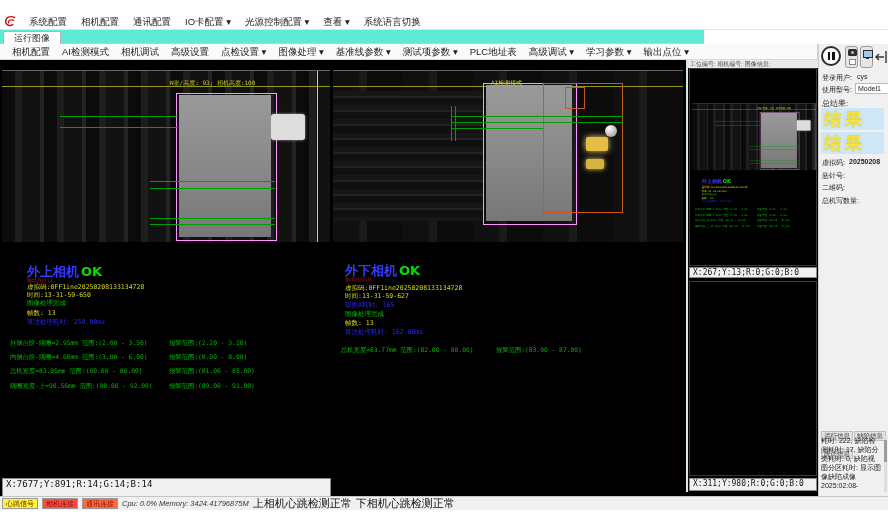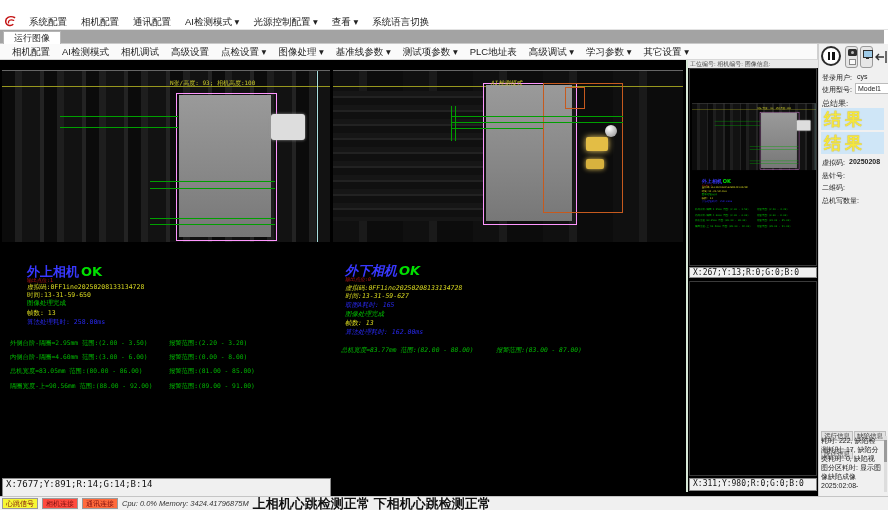--- a/index.html
+++ b/index.html
@@ -8,21 +8,21 @@
   .abs{position:absolute;}
   
   .titlebar{left:0;top:0;width:888px;height:14px;background:#1c1c1c;color:#c8c8c8;
             font-size:7.5px;line-height:14px;padding-left:5px;box-sizing:border-box;}
   .winctl{position:absolute;right:4px;top:0;height:14px;line-height:13px;font-size:9px;color:#ddd;}
   .winctl span{display:inline-block;width:14px;text-align:center;cursor:default;}
   .menubar{left:0;top:14px;width:888px;height:16px;background:#ffffff;border-bottom:1px solid #e3e3e3;
            display:flex;align-items:center;gap:0;box-sizing:border-box;}
   .logo{width:15px;height:13px;margin:0 4px 0 3px;}
   .mi{font-size:9.5px;color:#222;padding:0 7px;line-height:16px;cursor:default;}
-  .tabrow{left:0;top:30px;width:884px;height:14px;background:#a3a3a3;border-bottom:1px solid #c9c9c9;box-sizing:border-box;}
+  .tabrow{left:0;top:30px;width:704px;height:14px;background:#5eead4;border-bottom:1px solid #c9c9c9;box-sizing:border-box;}
   .tab{position:absolute;left:3px;top:1px;height:13px;background:#fff;border:1px solid #b5b5b5;border-bottom:none;
        font-size:9px;line-height:13px;padding:0 10px;color:#333;}
   .toolbar{left:0;top:44px;width:818px;height:16px;background:#fafafa;border-bottom:1px solid #d8d8d8;
            display:flex;align-items:center;box-sizing:border-box;padding-left:6px;border-right:1px solid #d0d0d0;}
   .ti{font-size:9.5px;color:#222;padding:0 6px;line-height:15px;cursor:default;}
   
   .main{left:0;top:60px;width:818px;height:436px;background:#000;}
   .camstack{position:absolute;overflow:hidden;background:#000;}
   .scene{position:absolute;left:0;top:0;height:172px;border-top:1px solid #666;box-sizing:border-box;overflow:hidden;}
   .sceneL{width:328px;background:
@@ -71,39 +71,39 @@
   .sbtab{display:inline-block;font-size:6.5px;color:#333;background:#e2e2e2;border:1px solid #bdbdbd;
          padding:0 2px;line-height:8px;margin-right:1px;}
   .stats{position:absolute;left:2px;top:392px;width:60px;height:56px;font-size:7px;line-height:9px;color:#222;overflow:hidden;}
   .scroll{position:absolute;right:1px;top:392px;width:3px;height:56px;background:#ddd;}
   .thumb{position:absolute;left:0;top:4px;width:3px;height:22px;background:#9a9a9a;}
   
   .statusbar{left:0;top:496px;width:888px;height:14px;background:#f0f0f0;border-top:1px solid #c5c5c5;
              display:flex;align-items:center;box-sizing:border-box;padding-left:2px;gap:4px;}
   .badge{font-size:7px;line-height:9px;padding:0 3px;color:#7c1010;border:1px solid #999;}
   .sbtext{font-size:7.5px;color:#333;font-style:italic;}
-  .sbbold{font-size:13px;color:#111;font-weight:bold;}
+  .sbbold{font-size:11px;color:#111;font-weight:normal;}
   .hl{position:absolute;border-radius:2px;}
 </style>
 </head>
 <body>
 
 <div class="app">
 
 
   <div class="abs menubar">
     <svg class="logo" viewBox="0 0 16 14">
       <path d="M13 3 C 7 0, 2 3, 3 8 C 4 12, 9 12, 11 10" stroke="#c41212" stroke-width="1.6" fill="none"></path>
       <path d="M12 6 C 8 4, 5 6, 6 9" stroke="#c41212" stroke-width="1.3" fill="none"></path>
     </svg>
     <span style="display:flex;">
         <span class="mi">系统配置</span>
         <span class="mi">相机配置</span>
         <span class="mi">通讯配置</span>
-        <span class="mi">AI检测模式 ▾</span>
+        <span class="mi">IO卡配置 ▾</span>
         <span class="mi">光源控制配置 ▾</span>
         <span class="mi">查看 ▾</span>
         <span class="mi">系统语言切换</span>
       </span>
   </div>
 
   <div class="abs tabrow">
     <span class="tab">运行图像</span>
   </div>
 
@@ -113,21 +113,21 @@
         <span class="ti">AI检测模式</span>
         <span class="ti">相机调试</span>
         <span class="ti">高级设置</span>
         <span class="ti">点检设置 ▾</span>
         <span class="ti">图像处理 ▾</span>
         <span class="ti">基准线参数 ▾</span>
         <span class="ti">测试项参数 ▾</span>
         <span class="ti">PLC地址表</span>
         <span class="ti">高级调试 ▾</span>
         <span class="ti">学习参数 ▾</span>
-        <span class="ti">其它设置 ▾</span>
+        <span class="ti">输出点位 ▾</span>
       </span>
   </div>
 
   <div class="abs main">
 
     <div class="camstack" id="cam-left-stack" style="left:2px;top:10px;width:328px;height:408px;">
       <div class="scene sceneL">
         <div class="yline"></div>
         <div class="magbox" style="left:174px;top:22px;width:99px;height:146px;"></div>
         <div class="block" style="left:177px;top:24px;width:92px;height:142px;"></div>
@@ -163,21 +163,21 @@
             <span class="malarm" style="left: 167px;">报警范围:(81.00 - 85.00)</span>
           </div>
           <div class="mrow" style="height: 14.2px;">
             <span class="mtext" style="left: 8px;">隔圈宽度-上=90.56mm 范围:(88.00 - 92.00)</span>
             <span class="malarm" style="left: 167px;">报警范围:(89.00 - 91.00)</span>
           </div>
         </div>
     </div>
     <div class="caption" style="left:2px;top:418px;width:329px;height:30px;">X:7677;Y:891;R:14;G:14;B:14</div>
 
-    <div class="camstack" id="cam-right-stack" style="left:333px;top:10px;width:350px;height:288px;font-style:italic;">
+    <div class="camstack" id="cam-right-stack" style="left:333px;top:10px;width:350px;height:288px;">
       <div class="scene sceneR">
         <div class="yline"></div>
         <div class="abs" style="left:0;top:20px;width:150px;height:130px;background:repeating-linear-gradient(180deg,#161616 0 5px,#222 5px 7px,#101010 7px 14px);"></div>
         <div class="magbox" style="left:150px;top:12px;width:92px;height:140px;"></div>
         <div class="block" style="left:153px;top:14px;width:86px;height:136px;"></div>
         <div class="abs" style="left:210px;top:12px;width:80px;height:130px;border:1.5px solid #c65a1e;box-sizing:border-box;"></div>
         <div class="abs" style="left:232px;top:16px;width:20px;height:22px;border:1px solid #c65a1e;box-sizing:border-box;"></div>
         <div class="gline" style="left:118px;top:45px;width:172px;"></div>
         <div class="gline" style="left:118px;top:51px;width:172px;"></div>
         <div class="gline" style="left:118px;top:57px;width:92px;"></div>

